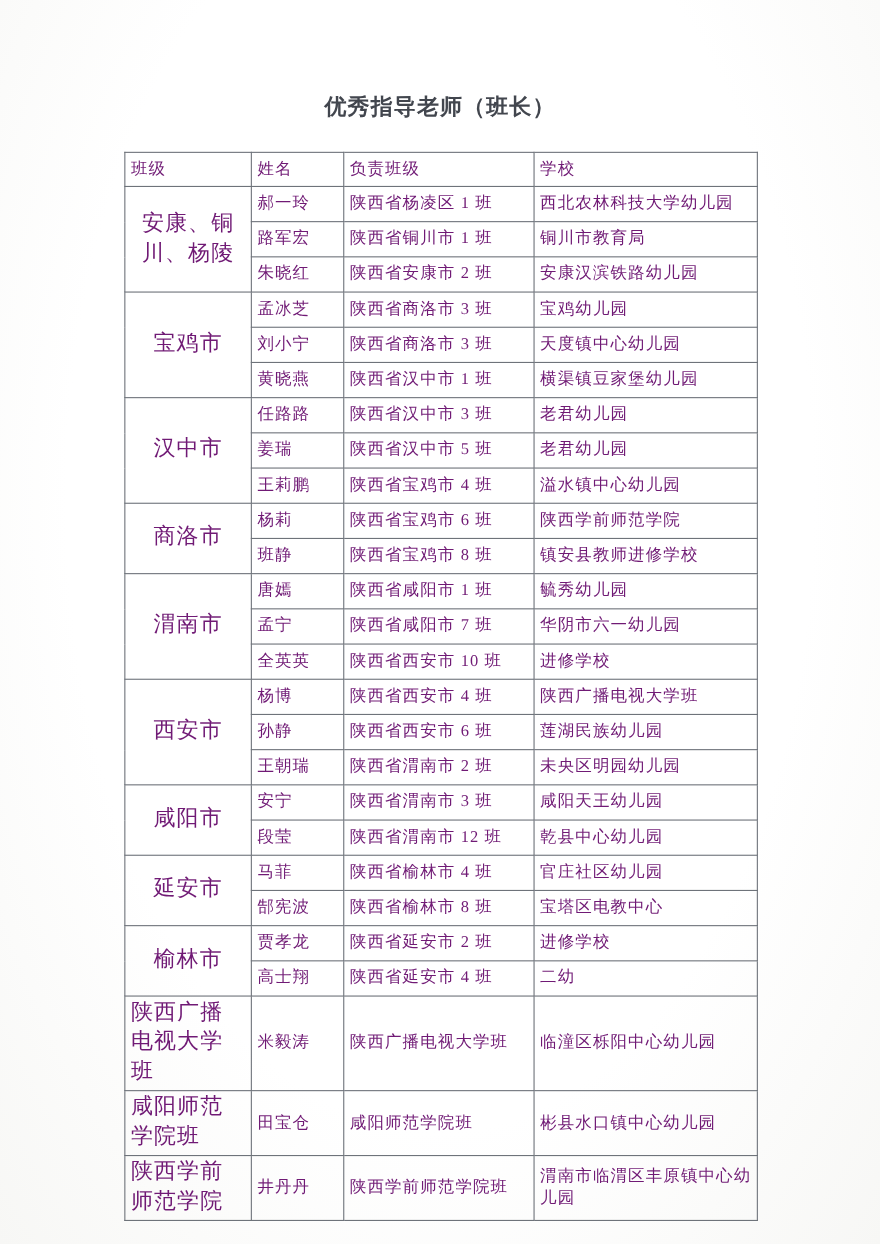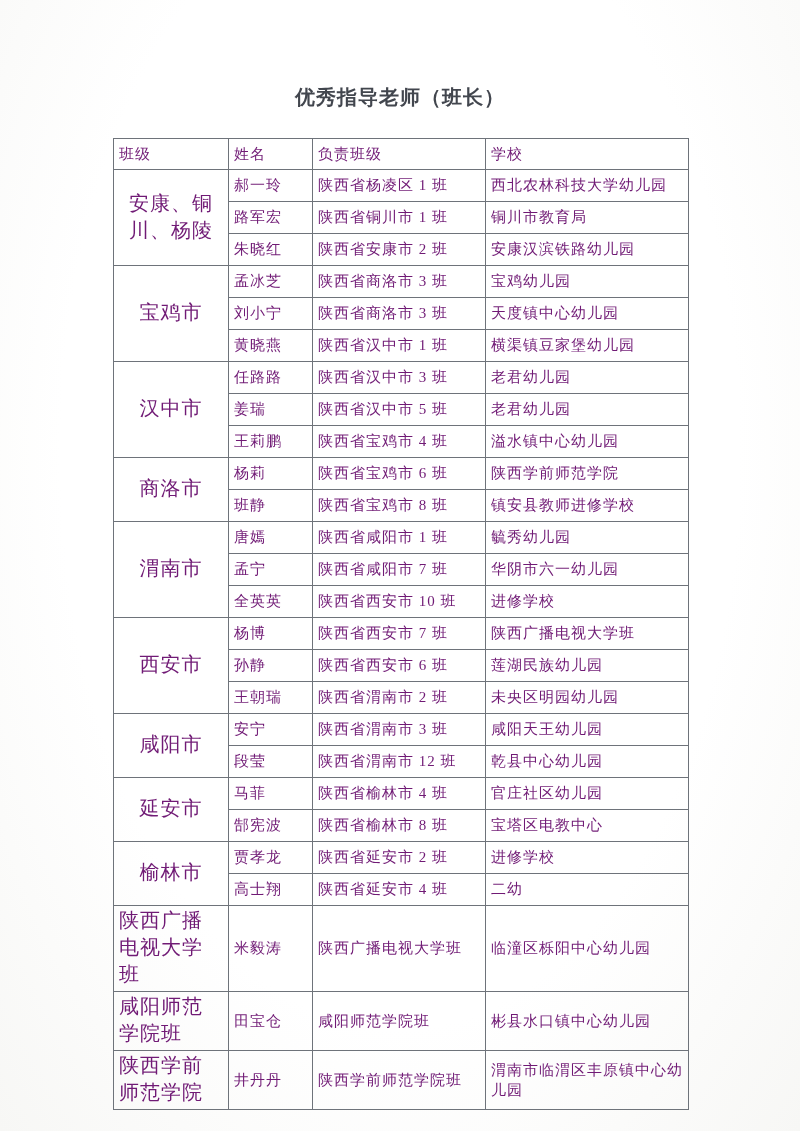--- a/index.html
+++ b/index.html
@@ -160,21 +160,21 @@
           <td class="school-cell">华阴市六一幼儿园</td>
         </tr>
         <tr>
           <td class="name-cell">全英英</td>
           <td class="class-cell">陕西省西安市 10 班</td>
           <td class="school-cell">进修学校</td>
         </tr>
         <tr>
           <td class="group-cell group-center" rowspan="3">西安市</td>
           <td class="name-cell">杨博</td>
-          <td class="class-cell">陕西省西安市 7 班</td>
+          <td class="class-cell">陕西省西安市 4 班</td>
           <td class="school-cell">陕西广播电视大学班</td>
         </tr>
         <tr>
           <td class="name-cell">孙静</td>
           <td class="class-cell">陕西省西安市 6 班</td>
           <td class="school-cell">莲湖民族幼儿园</td>
         </tr>
         <tr>
           <td class="name-cell">王朝瑞</td>
           <td class="class-cell">陕西省渭南市 2 班</td>

